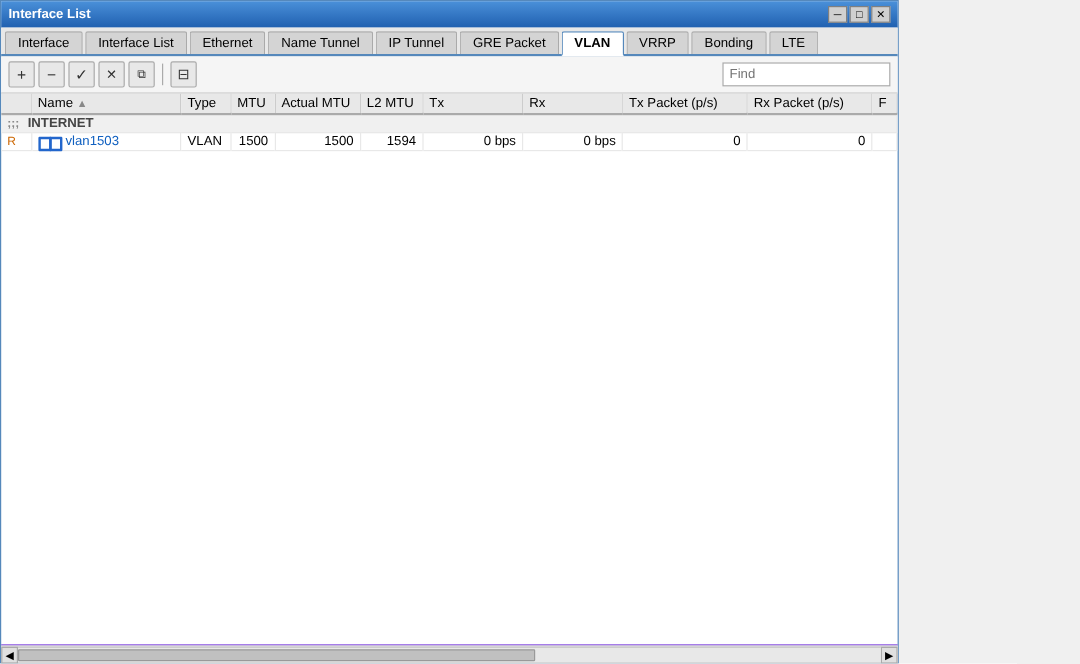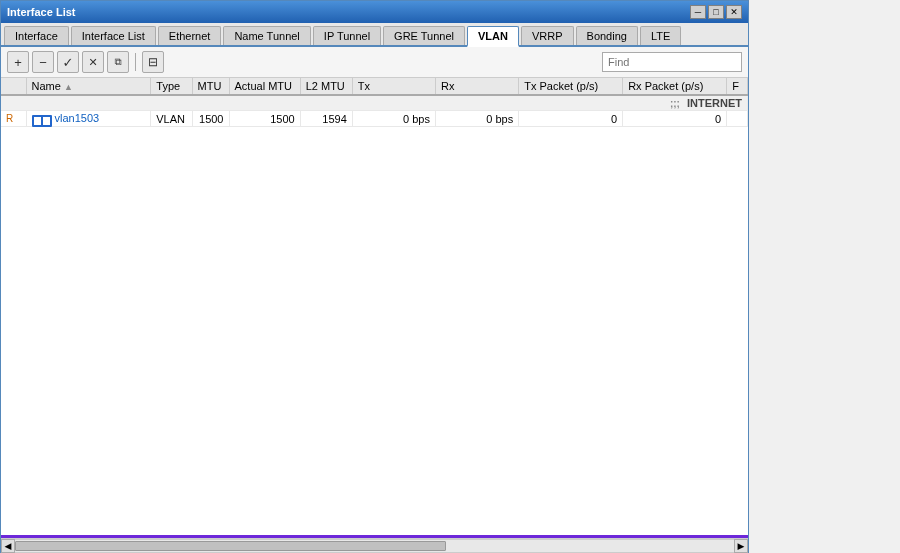--- a/index.html
+++ b/index.html
@@ -79,21 +79,21 @@
       margin-left: auto;
       width: 140px;
       height: 20px;
       border: 1px solid #aaa;
       padding: 2px 5px;
       font-size: 11px;
       background: white;
       color: #888;
     }
 
-    .table-container { flex: 1; overflow: auto; border-bottom: 3px solid #6d28d9; }
+    .table-container { flex: 1; overflow: auto; border-bottom: 1px solid #6d28d9; }
     table { width: 100%; border-collapse: collapse; font-size: 11px; }
     thead tr th {
       background: #e8e8e8;
       border-right: 1px solid #ccc;
       border-bottom: 2px solid #aaa;
       padding: 2px 5px;
       text-align: left;
       font-weight: normal;
       white-space: nowrap;
       position: sticky;
@@ -101,21 +101,21 @@
     }
     thead tr th:first-child { width: 20px; }
     th .sort-arrow { color: #888; font-size: 9px; }
 
     tbody tr { border-bottom: 1px solid #e8e8e8; }
     tbody tr.selected { background: #c8d8f0; }
 
     td { padding: 1px 5px; border-right: 1px solid #e8e8e8; white-space: nowrap; }
     td.right { text-align: right; }
 
-    .group-row td { font-weight: bold; color: #444; background: #f0f0f0; padding: 1px 5px; text-align: right; }
+    .group-row td { font-weight: bold; color: #444; background: #f0f0f0; padding: 1px 5px; }
     .group-dots { color: #888; margin-right: 4px; font-size: 10px; }
 
     .flag-col { width: 25px; color: #cc6600; font-size: 10px; }
     .iface-name { color: #1060c0; cursor: pointer; }
     .iface-icon { display: inline-block; width: 18px; height: 12px; position: relative; vertical-align: middle; margin-right: 2px; }
     .iface-icon::before, .iface-icon::after {
       content: '';
       position: absolute;
       width: 7px; height: 8px;
       border: 2px solid #2266cc;
@@ -170,21 +170,21 @@
       <div class="title-btn">✕</div>
     </div>
   </div>
 
   <div class="tab-bar">
     <div class="tab">Interface</div>
     <div class="tab">Interface List</div>
     <div class="tab">Ethernet</div>
     <div class="tab">Name Tunnel</div>
     <div class="tab">IP Tunnel</div>
-    <div class="tab">GRE Tunnel</div>
+    <div class="tab">GRE Packet</div>
     <div class="tab active">VLAN</div>
     <div class="tab">VRRP</div>
     <div class="tab">Bonding</div>
     <div class="tab">LTE</div>
   </div>
 
   <div class="toolbar">
     <div class="tool-btn" title="Add">+</div>
     <div class="tool-btn" title="Remove">−</div>
     <div class="tool-btn" title="Enable">✓</div>

